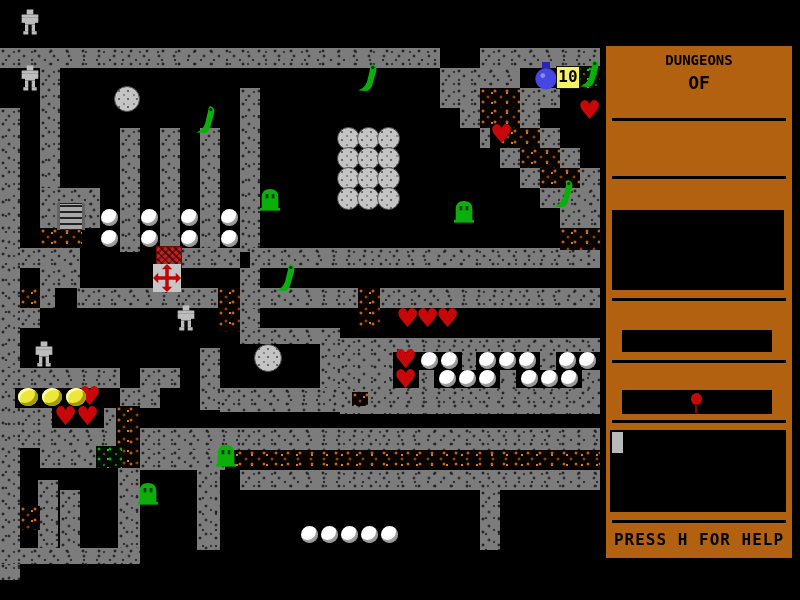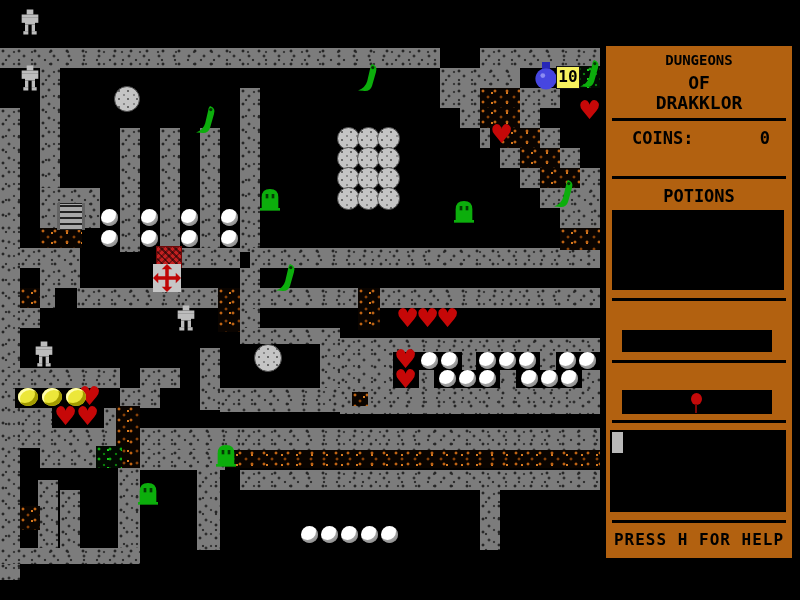--- a/index.html
+++ b/index.html
@@ -347,32 +347,26 @@
           <circle cx="6" cy="8.4" r="5.3" fill="#4646e0"></circle>
           <circle cx="4.4" cy="6.8" r="1.2" fill="#8c8cf2"></circle>
         </svg>
       </div>
       <div class="sp sp-counter" style="left: 556px; top: 66px; width: 22px; height: 21px;">10</div>
     </div>
 
   <aside id="panel" style="left: 604px; top: 44px; width: 186px; height: 512px; background: rgb(178, 97, 16);">
     <div class="ptxt" style="top:6px;font-size:14px;">DUNGEONS</div>
     <div class="ptxt" style="top:26px;font-size:18px;">OF</div>
-    <div class="ptxt" style="top:46px;font-size:18px;">DRAKKLOR</div>
 
     <div class="divider" style="top:72px;"></div>
 
-    <div class="statrow" style="top:82px;">
-      <span>COINS:</span>
-      <span>0</span>
-    </div>
 
     <div class="divider" style="top:130px;"></div>
 
-    <div class="ptxt" style="top:140px;font-size:17px;">POTIONS</div>
     <div class="blackbox" style="left:6px;top:164px;width:172px;height:80px;"></div>
 
     <div class="divider" style="top:252px;"></div>
 
     <div class="blackbox" style="left:16px;top:284px;width:150px;height:22px;"></div>
 
     <div class="divider" style="top:314px;"></div>
 
     <div class="blackbox" style="left:16px;top:344px;width:150px;height:24px;">
       <div class="balloon"></div>

